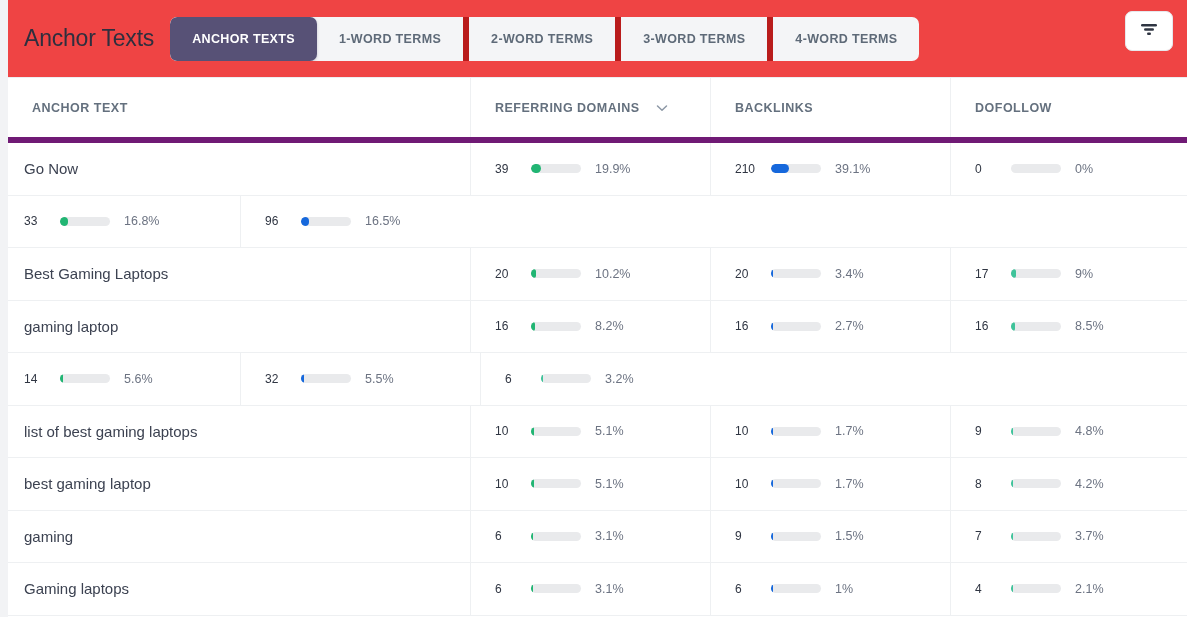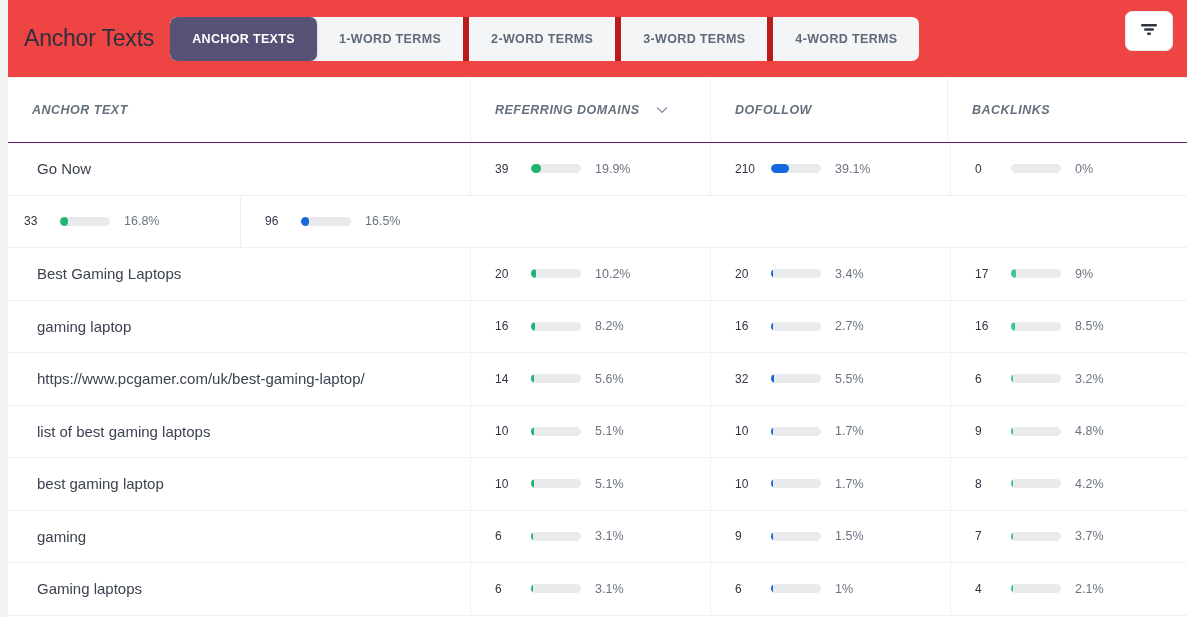--- a/index.html
+++ b/index.html
@@ -108,28 +108,27 @@
 
   .row {
     display: flex;
     align-items: stretch;
     border-bottom: 1px solid #eef0f2;
     min-height: 52.5px;
   }
 
   .row.head {
     height: 65px;
-    border-bottom: 1px solid #701a75;
-    font-style: italic;
+    border-bottom: 6px solid #701a75;
   }
 
   .cell {
     display: flex;
     align-items: center;
-    padding-left: 37px;
+    padding-left: 24px;
     border-left: 1px solid #eef0f2;
   }
   .cell:first-child { border-left: none; }
 
   .c-anchor   { width: 470px; }
   .c-refdom   { width: 240px; padding-left: 24px; align-items: center; }
   .c-backlink { width: 240px; padding-left: 24px; }
   .c-dofollow { width: 237px; padding-left: 24px; }
 
   .row.head .cell {
@@ -243,26 +242,26 @@
         <span>ANCHOR TEXT</span>
       </div>
       <div class="cell c-refdom">
         <span>REFERRING DOMAINS</span>
         <span class="sort-caret">
           <svg width="12" height="8" viewBox="0 0 12 8">
             <path d="M1.5 2 L6 6.2 L10.5 2" stroke="#8d98a6" stroke-width="1.5" fill="none" stroke-linecap="round" stroke-linejoin="round"></path>
           </svg>
         </span>
       </div>
+      <div class="cell c-backlink">
+        <span>BACKLINKS</span>
+      </div>
       <div class="cell c-dofollow">
         <span>DOFOLLOW</span>
       </div>
-      <div class="cell c-backlink">
-        <span>BACKLINKS</span>
-      </div>
     </div>
 
     <div id="table-body">
         <div class="row">
           <div class="cell c-anchor">
             <span class="anchor-text">Go Now</span>
           </div>
           <div class="cell c-refdom">
             <div class="metric">
               <span class="metric-num">39</span>
@@ -369,23 +368,20 @@
             <div class="metric">
               <span class="metric-num">16</span>
               <div class="bar-track">
                 <div class="bar-fill" style="width: 8.5%; background: rgb(63, 195, 154);"></div>
               </div>
               <span class="metric-pct">8.5%</span>
             </div>
           </div>
         </div>
         <div class="row">
-          <div class="cell c-anchor">
-            <span class="anchor-text">https://www.pcgamer.com/uk/best-gaming-laptop/</span>
-          </div>
           <div class="cell c-refdom">
             <div class="metric">
               <span class="metric-num">14</span>
               <div class="bar-track">
                 <div class="bar-fill" style="width: 5.6%; background: rgb(33, 181, 115);"></div>
               </div>
               <span class="metric-pct">5.6%</span>
             </div>
           </div>
           <div class="cell c-backlink">

